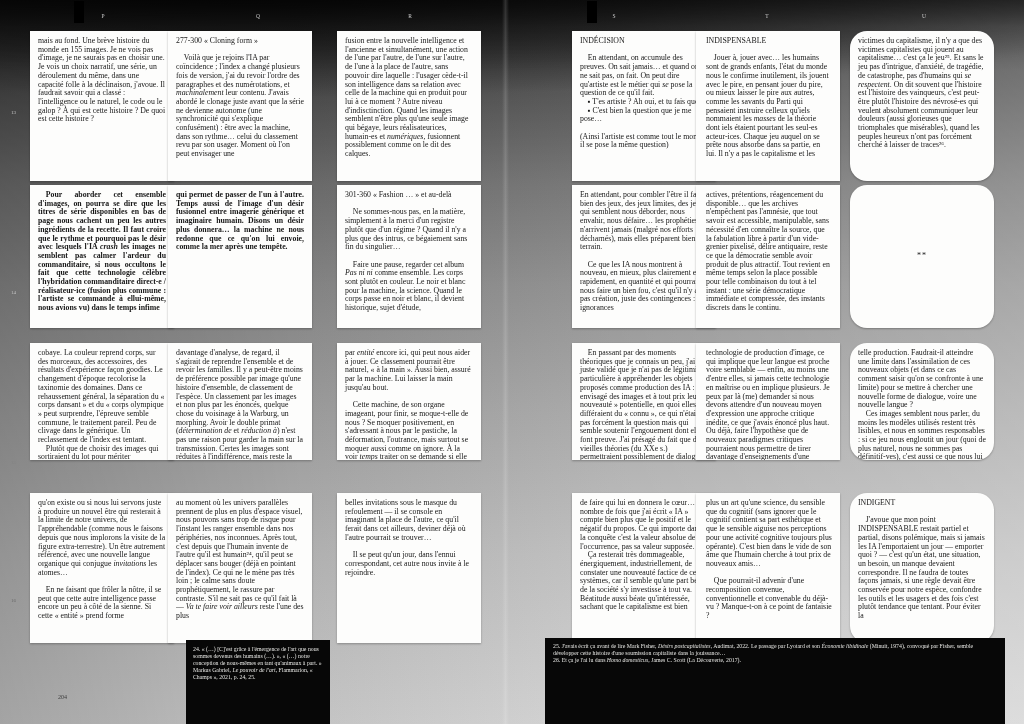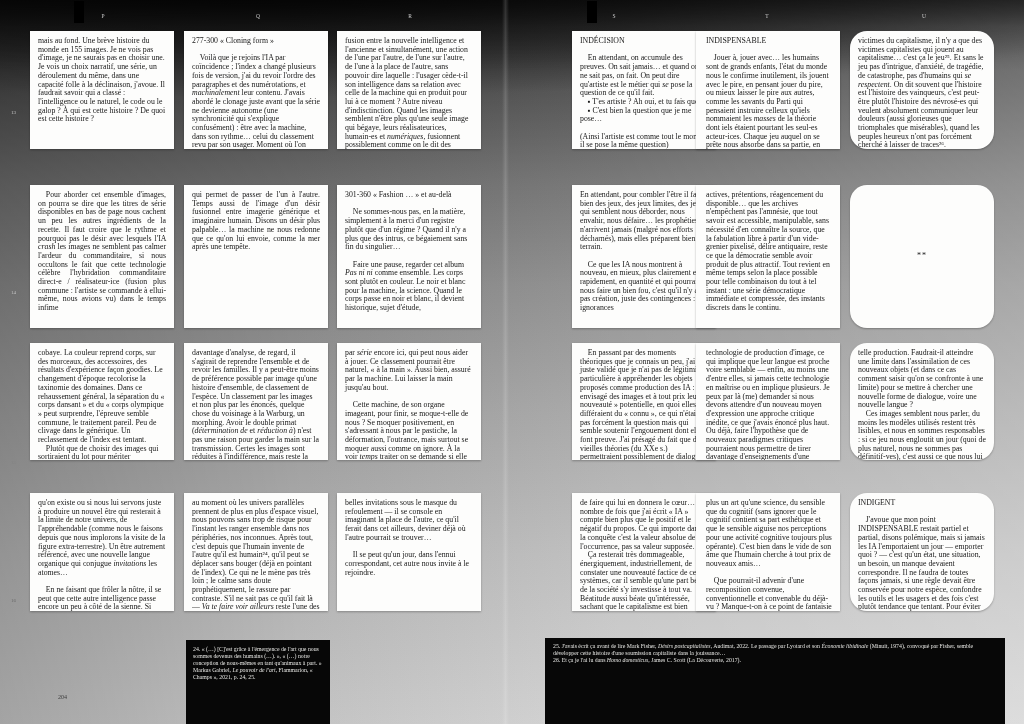--- a/index.html
+++ b/index.html
@@ -13,28 +13,28 @@
       linear-gradient(180deg, #2a2a2a 0px, #4f4f4f 95px, #717171 185px, #8c8c8c 285px, #a4a4a4 405px, #bdbdbd 555px, #d2d2d2 724px);
   }
   .gutter{position:absolute;left:502px;top:0;width:7px;height:724px;
     background:linear-gradient(90deg,transparent,rgba(255,255,255,.15),transparent);}
   .spine-mark{position:absolute;top:1px;width:10px;height:22px;background:#000;}
   .spine-mark.left{left:74px;} .spine-mark.right{left:587px;}
   .col-letter{position:absolute;top:13px;width:10px;text-align:center;
     font-size:5.5px;line-height:6px;color:#cfcfcf;}
   .L1{left:98px;}.L2{left:253px;}.L3{left:405px;}.L4{left:609px;}.L5{left:762px;}.L6{left:919px;}
   .block{
-    position:absolute;width:144px;height:118px;box-sizing:border-box;
+    position:absolute;width:144px;height:150px;box-sizing:border-box;
     background:#fdfdfc;color:#161616;padding:6px 8px;overflow:hidden;
     font-size:7.8px;line-height:8.7px;white-space:pre-wrap;
     box-shadow:0 1px 2px rgba(0,0,0,.28);
   }
-  .c1{left:30px;}.c2{left:184px;}.c3{left:337px;}.c4{left:542px;margin-left:30px;}.c5{left:696px;padding-left:10px;}.c6{left:850px;border-radius:17px;}
+  .c1{left:30px;}.c2{left:168px;}.c3{left:337px;}.c4{left:542px;margin-left:30px;}.c5{left:696px;padding-left:10px;}.c6{left:850px;border-radius:17px;}
   .r1{top:31px;}.r2{top:185px;height:143px;}.r3{top:343px;height:117px;}.r4{top:493px;}
-  .justify{text-align:justify;}
+  .justify{text-align:justify;font-weight:bold;}
   .stars{display:flex;align-items:center;justify-content:center;
     font-size:8px;letter-spacing:1px;white-space:normal;}
   .footnote{
     position:absolute;box-sizing:border-box;background:#070707;color:#e9e9e6;
     font-size:5.8px;line-height:7px;white-space:pre-wrap;overflow:hidden;
   }
   .fn-left{left:186px;top:640px;width:144px;height:84px;padding:6px 7px;}
   .fn-right{left:545px;top:638px;width:460px;height:86px;padding:5px 8px;}
   .page-number{position:absolute;left:58px;top:694px;font-size:6px;color:#3c3c3c;}
   .margin-num{position:absolute;left:11px;font-size:5px;line-height:6px;}
@@ -75,36 +75,36 @@
  ▪ T'es artiste ? Ah oui, et tu fais quoi ?
  ▪ C'est bien la question que je me pose…
 
 (Ainsi l'artiste est comme tout le monde, il se pose la même question)</div>
 <div class="block c5 r1">INDISPENSABLE
 
  Jouer à, jouer avec… les humains sont de grands enfants, l'état du monde nous le confirme inutilement, ils jouent avec le pire, en pensant jouer du pire, ou mieux laisser le pire aux autres, comme les savants du Parti qui pensaient instruire celleux qu'iels nommaient les <i>masses</i> de la théorie dont iels étaient pourtant les seul-es acteur-ices. Chaque jeu auquel on se prête nous absorbe dans sa partie, en lui. Il n'y a pas le capitalisme et les</div>
 <div class="block c6 r1">victimes du capitalisme, il n'y a que des victimes capitalistes qui jouent au capitalisme… c'est ça le jeu²⁵. Et sans le jeu pas d'intrigue, d'anxiété, de tragédie, de catastrophe, pas d'humains qui <i>se respectent</i>. On dit souvent que l'histoire est l'histoire des vainqueurs, c'est peut-être plutôt l'histoire des névrosé-es qui veulent absolument communiquer leur douleurs (aussi glorieuses que triomphales que misérables), quand les peuples heureux n'ont pas forcément cherché à laisser de traces²⁶.</div>
 
 <div class="block c1 r2 justify"> Pour aborder cet ensemble d'images, on pourra se dire que les titres de série disponibles en bas de page nous cachent un peu les autres ingrédients de la recette. Il faut croire que le rythme et pourquoi pas le désir avec lesquels l'IA <i>crash</i> les images ne semblent pas calmer l'ardeur du commanditaire, si nous occultons le fait que cette technologie célèbre l'hybridation commanditaire direct-e / réalisateur-ice (fusion plus commune : l'artiste se commande à ellui-même, nous avions vu) dans le temps infime</div>
-<div class="block c2 r2 justify">qui permet de passer de l'un à l'autre. Temps aussi de l'image d'un désir fusionnel entre imagerie générique et imaginaire humain. Disons un désir plus palpable… la machine ne nous redonne que ce qu'on lui envoie, comme la mer après une tempête.</div>
+<div class="block c2 r2 justify">qui permet de passer de l'un à l'autre. Temps aussi de l'image d'un désir fusionnel entre imagerie générique et imaginaire humain. Disons un désir plus donnera… la machine ne nous redonne que ce qu'on lui envoie, comme la mer après une tempête.</div>
 <div class="block c3 r2">301-360 « Fashion … » et au-delà
 
  Ne sommes-nous pas, en la matière, simplement à la merci d'un registre plutôt que d'un régime ? Quand il n'y a plus que des intrus, ce bégaiement sans fin du singulier…
 
  Faire une pause, regarder cet album <i>Pas ni ni</i> comme ensemble. Les corps sont plutôt en couleur. Le noir et blanc pour la machine, la science. Quand le corps passe en noir et blanc, il devient historique, sujet d'étude,</div>
 <div class="block c4 r2">En attendant, pour combler l'être il faut bien des jeux, des jeux limites, des jeux qui semblent nous déborder, nous envahir, nous défaire… les prophéties n'arrivent jamais (malgré nos efforts décharnés), mais elles préparent bien le terrain.
 
  Ce que les IA nous montrent à nouveau, en mieux, plus clairement et rapidement, en quantité et qui pourrait nous faire un bien fou, c'est qu'il n'y a pas création, juste des contingences : ignorances</div>
 <div class="block c5 r2">actives, prétentions, réagencement du disponible… que les archives n'empêchent pas l'amnésie, que tout savoir est accessible, manipulable, sans nécessité d'en connaître la source, que la fabulation libre à partir d'un vide-grenier pixelisé, délire antiquaire, reste ce que la démocratie semble avoir produit de plus attractif. Tout revient en même temps selon la place possible pour telle combinaison du tout à tel instant : une série démocratique immédiate et compressée, des instants discrets dans le continu.</div>
 <div class="block c6 r2 stars">**</div>
 
 <div class="block c1 r3">cobaye. La couleur reprend corps, sur des morceaux, des accessoires, des résultats d'expérience façon goodies. Le changement d'époque recolorise la taxinomie des domaines. Dans ce rehaussement général, la séparation du « corps dansant » et du « corps olympique » peut surprendre, l'épreuve semble commune, le traitement pareil. Peu de clivage dans le générique. Un reclassement de l'index est tentant.
  Plutôt que de choisir des images qui sortiraient du lot pour mériter</div>
 <div class="block c2 r3">davantage d'analyse, de regard, il s'agirait de reprendre l'ensemble et de revoir les familles. Il y a peut-être moins de préférence possible par image qu'une histoire d'ensemble, de classement de l'espèce. Un classement par les images et non plus par les énoncés, quelque chose du voisinage à la Warburg, un morphing. Avoir le double primat (<i>détermination de</i> et <i>réduction à</i>) n'est pas une raison pour garder la main sur la transmission. Certes les images sont réduites à l'indifférence, mais reste la différence</div>
-<div class="block c3 r3">par <i>série</i> encore ici, qui peut nous aider à jouer. Ce classement pourrait être naturel, « à la main ». Aussi bien, assuré par la machine. Lui laisser la main jusqu'au bout.
+<div class="block c3 r3">par <i>entité</i> encore ici, qui peut nous aider à jouer. Ce classement pourrait être naturel, « à la main ». Aussi bien, assuré par la machine. Lui laisser la main jusqu'au bout.
 
  Cette machine, de son organe imageant, pour finir, se moque-t-elle de nous ? Se moquer positivement, en s'adressant à nous par le pastiche, la déformation, l'outrance, mais surtout se moquer aussi comme on ignore. À la voir <i>temps</i> traiter on se demande si elle nous considère, si elle sait</div>
 <div class="block c4 r3"> En passant par des moments théoriques que je connais un peu, j'ai juste validé que je n'ai pas de légitimité particulière à appréhender les objets proposés comme production des IA : j'ai envisagé des images et à tout prix leur « nouveauté » potentielle, en quoi elles différaient du « connu », ce qui n'était pas forcément la question mais qui semble soutenir l'engouement dont elles font preuve. J'ai présagé du fait que de vieilles théories (du XXe s.) permettraient possiblement de dialoguer avec cette nouvelle</div>
 <div class="block c5 r3">technologie de production d'image, ce qui implique que leur langue est proche voire semblable — enfin, au moins une d'entre elles, si jamais cette technologie en maîtrise ou en implique plusieurs. Je peux par là (me) demander si nous devons attendre d'un nouveau moyen d'expression une approche critique inédite, ce que j'avais énoncé plus haut. Ou déjà, faire l'hypothèse que de nouveaux paradigmes critiques pourraient nous permettre de tirer davantage d'enseignements d'une</div>
 <div class="block c6 r3">telle production. Faudrait-il atteindre une limite dans l'assimilation de ces nouveaux objets (et dans ce cas comment saisir qu'on se confronte à une limite) pour se mettre à chercher une nouvelle forme de dialogue, voire une nouvelle langue ?
  Ces images semblent nous parler, du moins les modèles utilisés restent très lisibles, et nous en sommes responsables : si ce jeu nous engloutit un jour (quoi de plus naturel, nous ne sommes pas définitif-ves), c'est aussi ce que nous lui aurons permis</div>
 
 <div class="block c1 r4">qu'on existe ou si nous lui servons juste à produire un nouvel être qui resterait à la limite de notre univers, de l'appréhendable (comme nous le faisons depuis que nous implorons la visite de la figure extra-terrestre). Un être autrement référencé, avec une nouvelle langue organique qui conjugue <i>invitations</i> les atomes…
 
  En ne faisant que frôler la nôtre, il se peut que cette autre intelligence passe encore un peu à côté de la sienne. Si cette « entité » prend forme</div>

